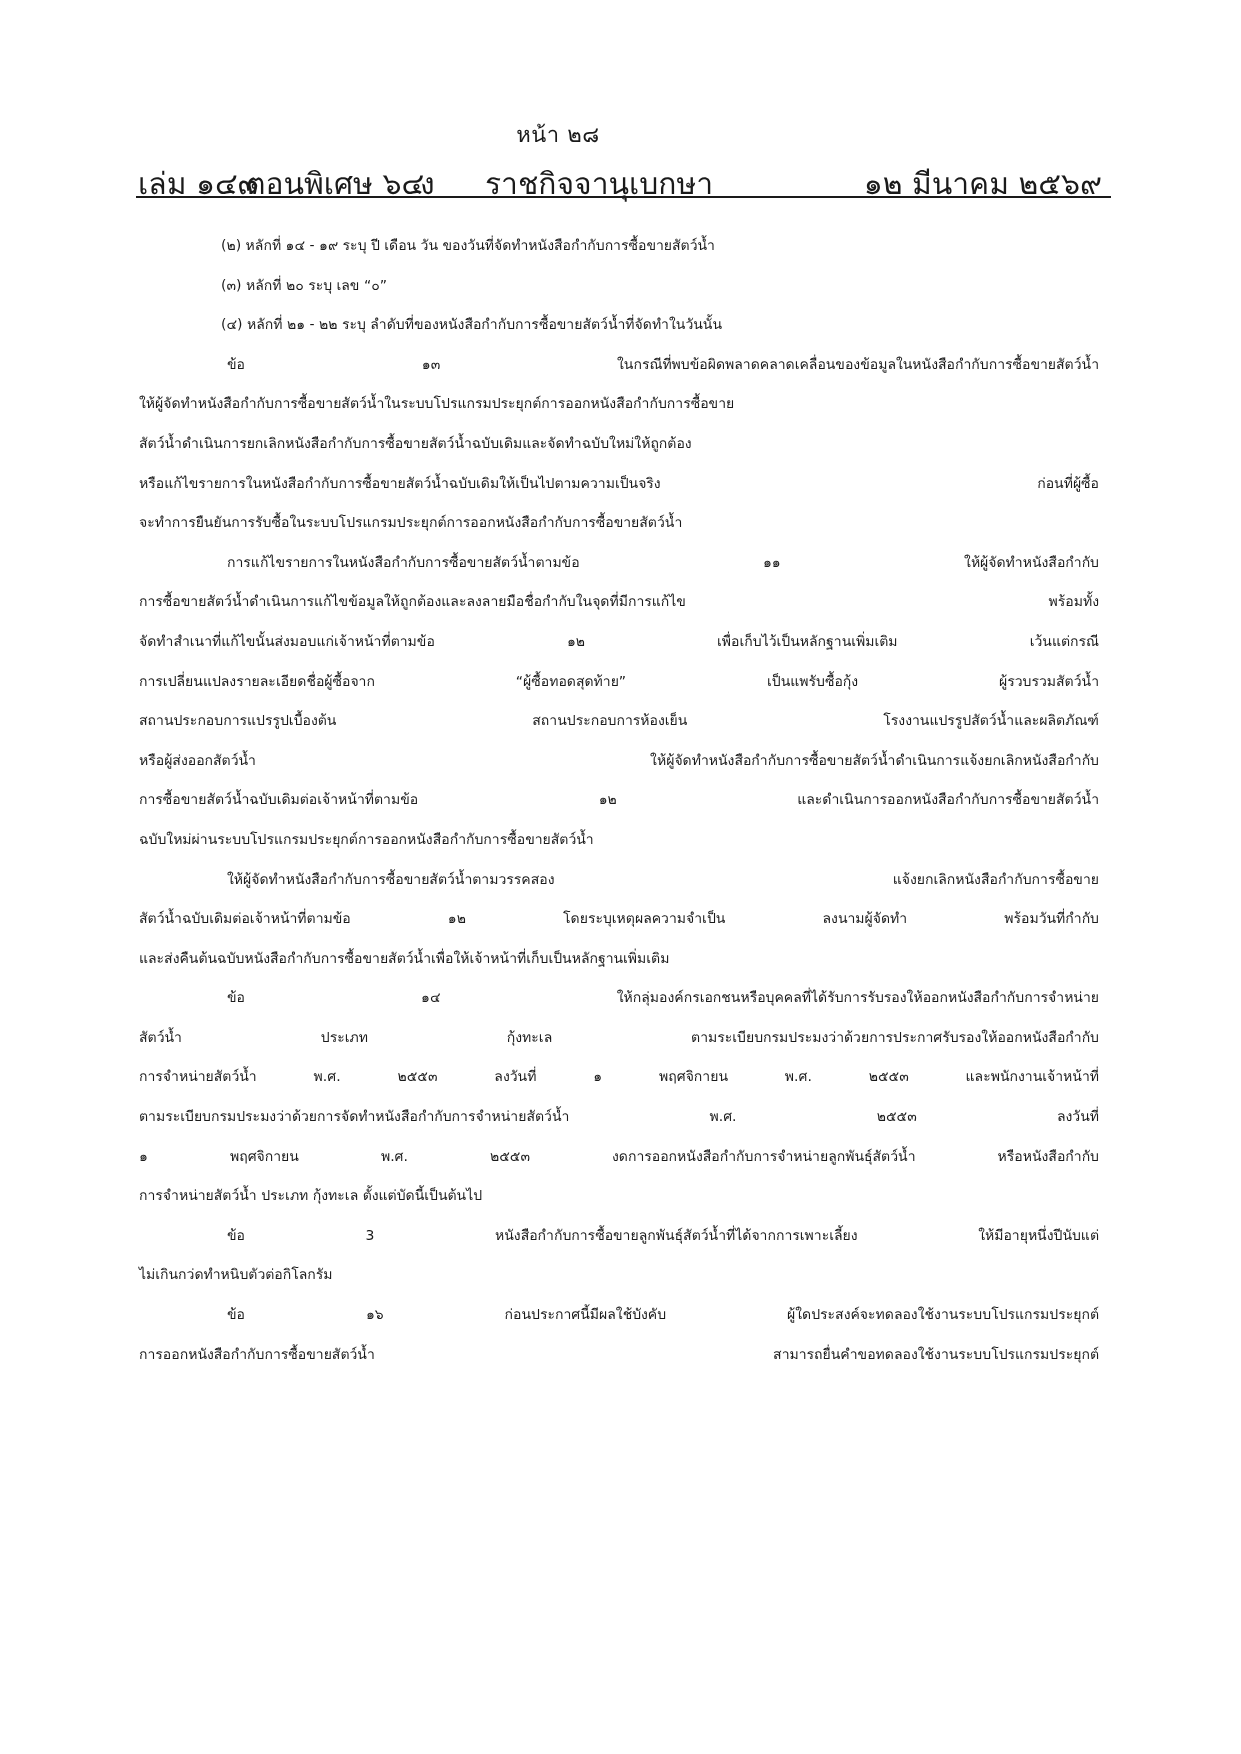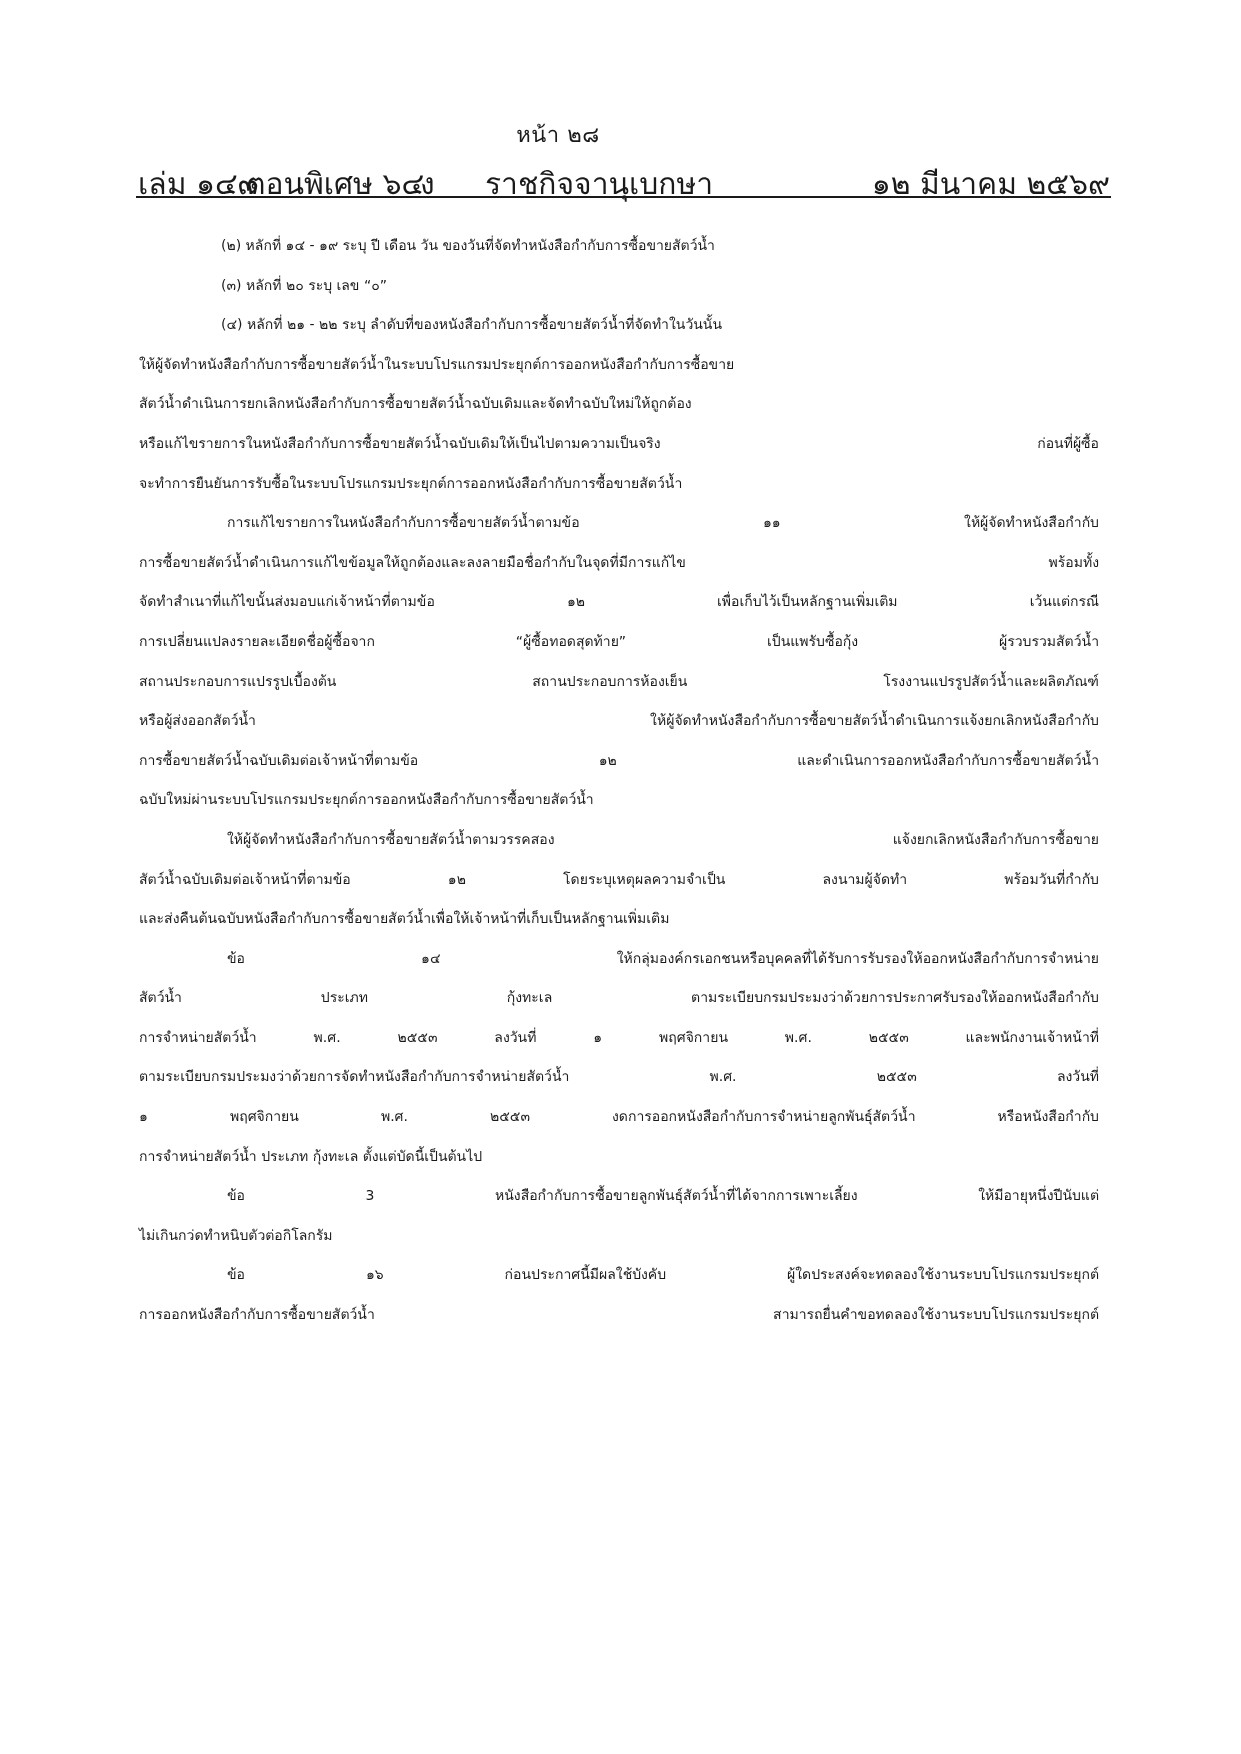--- a/index.html
+++ b/index.html
@@ -36,28 +36,29 @@
 </head>
 <body>
 
 <div class="page-number">หน้า ๒๘</div>
 
 <div class="header-line">
   <span style="left:0;">เล่ม ๑๔๓</span>
   <span style="left:108px;">ตอนพิเศษ ๖๔</span>
   <span style="left:282px;">ง</span>
   <span style="left:332px;margin-left:15px;">ราชกิจจานุเบกษา</span>
-  <span style="right:0;">๑๒ มีนาคม ๒๕๖๙</span>
+  <span style="right:8px;">๑๒ มีนาคม ๒๕๖๙</span>
 </div>
 <div class="rule"></div>
 
 <div class="body">
   <div class="line indent1">(๒) หลักที่ ๑๔ - ๑๙ ระบุ ปี เดือน วัน ของวันที่จัดทำหนังสือกำกับการซื้อขายสัตว์น้ำ</div>
   <div class="line indent1">(๓) หลักที่ ๒๐ ระบุ เลข “๐”</div>
   <div class="line indent1">(๔) หลักที่ ๒๑ - ๒๒ ระบุ ลำดับที่ของหนังสือกำกับการซื้อขายสัตว์น้ำที่จัดทำในวันนั้น</div>
+  <div class="line indent2">ข้อ ๑๓ ในกรณีที่พบข้อผิดพลาดคลาดเคลื่อนของข้อมูลในหนังสือกำกับการซื้อขายสัตว์น้ำ</div>
   <div class="line">ให้ผู้จัดทำหนังสือกำกับการซื้อขายสัตว์น้ำในระบบโปรแกรมประยุกต์การออกหนังสือกำกับการซื้อขาย</div>
   <div class="line">สัตว์น้ำดำเนินการยกเลิกหนังสือกำกับการซื้อขายสัตว์น้ำฉบับเดิมและจัดทำฉบับใหม่ให้ถูกต้อง</div>
   <div class="line">หรือแก้ไขรายการในหนังสือกำกับการซื้อขายสัตว์น้ำฉบับเดิมให้เป็นไปตามความเป็นจริง ก่อนที่ผู้ซื้อ</div>
   <div class="line last">จะทำการยืนยันการรับซื้อในระบบโปรแกรมประยุกต์การออกหนังสือกำกับการซื้อขายสัตว์น้ำ</div>
   <div class="line indent2">การแก้ไขรายการในหนังสือกำกับการซื้อขายสัตว์น้ำตามข้อ ๑๑ ให้ผู้จัดทำหนังสือกำกับ</div>
   <div class="line">การซื้อขายสัตว์น้ำดำเนินการแก้ไขข้อมูลให้ถูกต้องและลงลายมือชื่อกำกับในจุดที่มีการแก้ไข พร้อมทั้ง</div>
   <div class="line">จัดทำสำเนาที่แก้ไขนั้นส่งมอบแก่เจ้าหน้าที่ตามข้อ ๑๒ เพื่อเก็บไว้เป็นหลักฐานเพิ่มเติม เว้นแต่กรณี</div>
   <div class="line">การเปลี่ยนแปลงรายละเอียดชื่อผู้ซื้อจาก “ผู้ซื้อทอดสุดท้าย” เป็นแพรับซื้อกุ้ง ผู้รวบรวมสัตว์น้ำ</div>
   <div class="line">สถานประกอบการแปรรูปเบื้องต้น สถานประกอบการห้องเย็น โรงงานแปรรูปสัตว์น้ำและผลิตภัณฑ์</div>
   <div class="line">หรือผู้ส่งออกสัตว์น้ำ ให้ผู้จัดทำหนังสือกำกับการซื้อขายสัตว์น้ำดำเนินการแจ้งยกเลิกหนังสือกำกับ</div>

